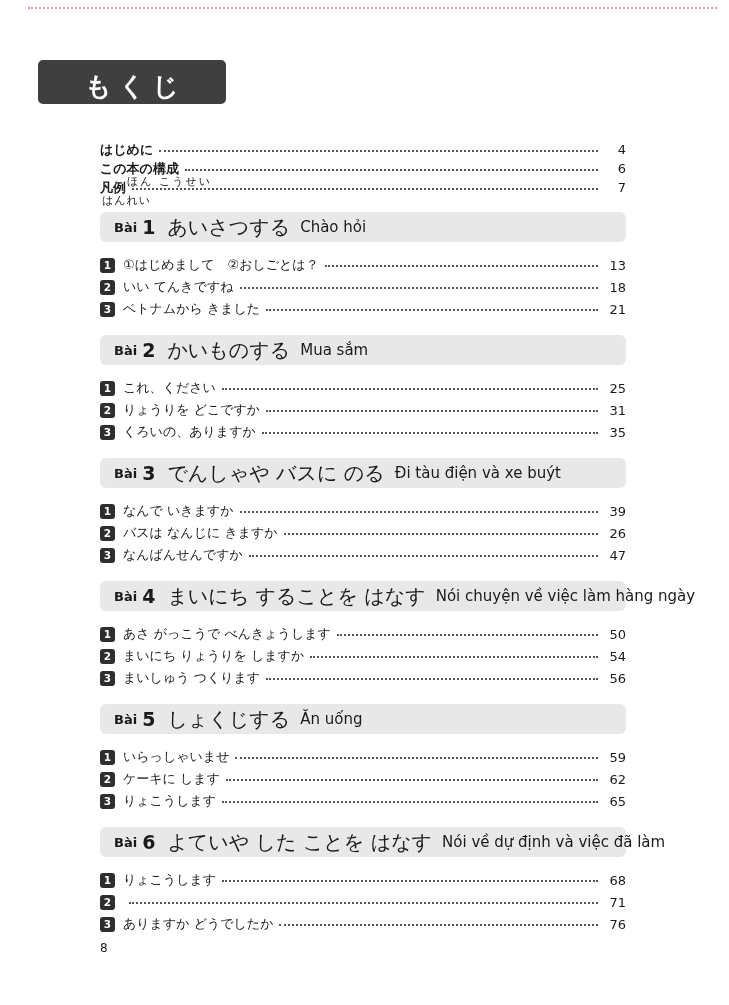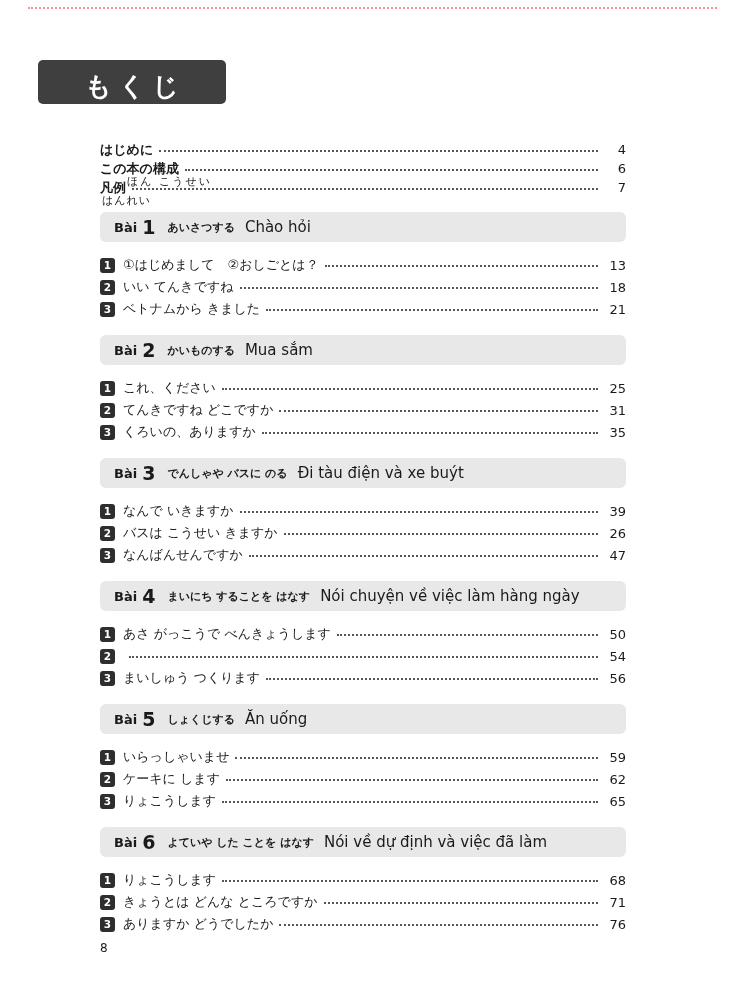--- a/index.html
+++ b/index.html
@@ -72,21 +72,21 @@
     height: 30px;
     background: #e8e8e8;
     border-radius: 6px;
     display: flex;
     align-items: center;
     padding: 0 14px;
     white-space: nowrap;
   }
   .unit { font-size: 13px; font-weight: 700; }
   .unit-num { font-size: 19px; font-weight: 700; margin: 0 12px 0 5px; }
-  .sec-title { font-size: 11px; font-weight: 700; }
+  .sec-title { font-size: 20px; font-weight: 400; }
   .sec-subtitle { font-size: 15px; font-weight: 400; margin-left: 10px; }
   .items { margin-top: 12px; }
   .item-row { height: 22px; }
   .num-box {
     width: 15px; height: 15px;
     background: #2e2e2e;
     border-radius: 3px;
     color: #fff;
     font-size: 10.5px;
     font-weight: 700;
@@ -181,21 +181,21 @@
     <div class="items">
   <div class="toc-row item-row">
     <span class="num-box">1</span>
     <span class="item-label">これ、ください</span>
     <span class="leader"></span>
     <span class="page-num">25</span>
   </div>
 
   <div class="toc-row item-row">
     <span class="num-box">2</span>
-    <span class="item-label">てんきですね どこですか</span>
+    <span class="item-label">りょうりを どこですか</span>
     <span class="leader"></span>
     <span class="page-num">31</span>
   </div>
 
   <div class="toc-row item-row">
     <span class="num-box">3</span>
     <span class="item-label">くろいの、ありますか</span>
     <span class="leader"></span>
     <span class="page-num">35</span>
   </div>
@@ -212,21 +212,21 @@
     <div class="items">
   <div class="toc-row item-row">
     <span class="num-box">1</span>
     <span class="item-label">なんで いきますか</span>
     <span class="leader"></span>
     <span class="page-num">39</span>
   </div>
 
   <div class="toc-row item-row">
     <span class="num-box">2</span>
-    <span class="item-label">バスは こうせい きますか</span>
+    <span class="item-label">バスは なんじに きますか</span>
     <span class="leader"></span>
     <span class="page-num">26</span>
   </div>
 
   <div class="toc-row item-row">
     <span class="num-box">3</span>
     <span class="item-label">なんばんせんですか</span>
     <span class="leader"></span>
     <span class="page-num">47</span>
   </div>
@@ -243,20 +243,21 @@
     <div class="items">
   <div class="toc-row item-row">
     <span class="num-box">1</span>
     <span class="item-label">あさ がっこうで べんきょうします</span>
     <span class="leader"></span>
     <span class="page-num">50</span>
   </div>
 
   <div class="toc-row item-row">
     <span class="num-box">2</span>
+    <span class="item-label">まいにち りょうりを しますか</span>
     <span class="leader"></span>
     <span class="page-num">54</span>
   </div>
 
   <div class="toc-row item-row">
     <span class="num-box">3</span>
     <span class="item-label">まいしゅう つくります</span>
     <span class="leader"></span>
     <span class="page-num">56</span>
   </div>
@@ -304,21 +305,20 @@
     <div class="items">
   <div class="toc-row item-row">
     <span class="num-box">1</span>
     <span class="item-label">りょこうします</span>
     <span class="leader"></span>
     <span class="page-num">68</span>
   </div>
 
   <div class="toc-row item-row">
     <span class="num-box">2</span>
-    <span class="item-label">きょうとは どんな ところですか</span>
     <span class="leader"></span>
     <span class="page-num">71</span>
   </div>
 
   <div class="toc-row item-row">
     <span class="num-box">3</span>
     <span class="item-label">ありますか どうでしたか</span>
     <span class="leader"></span>
     <span class="page-num">76</span>
   </div>

